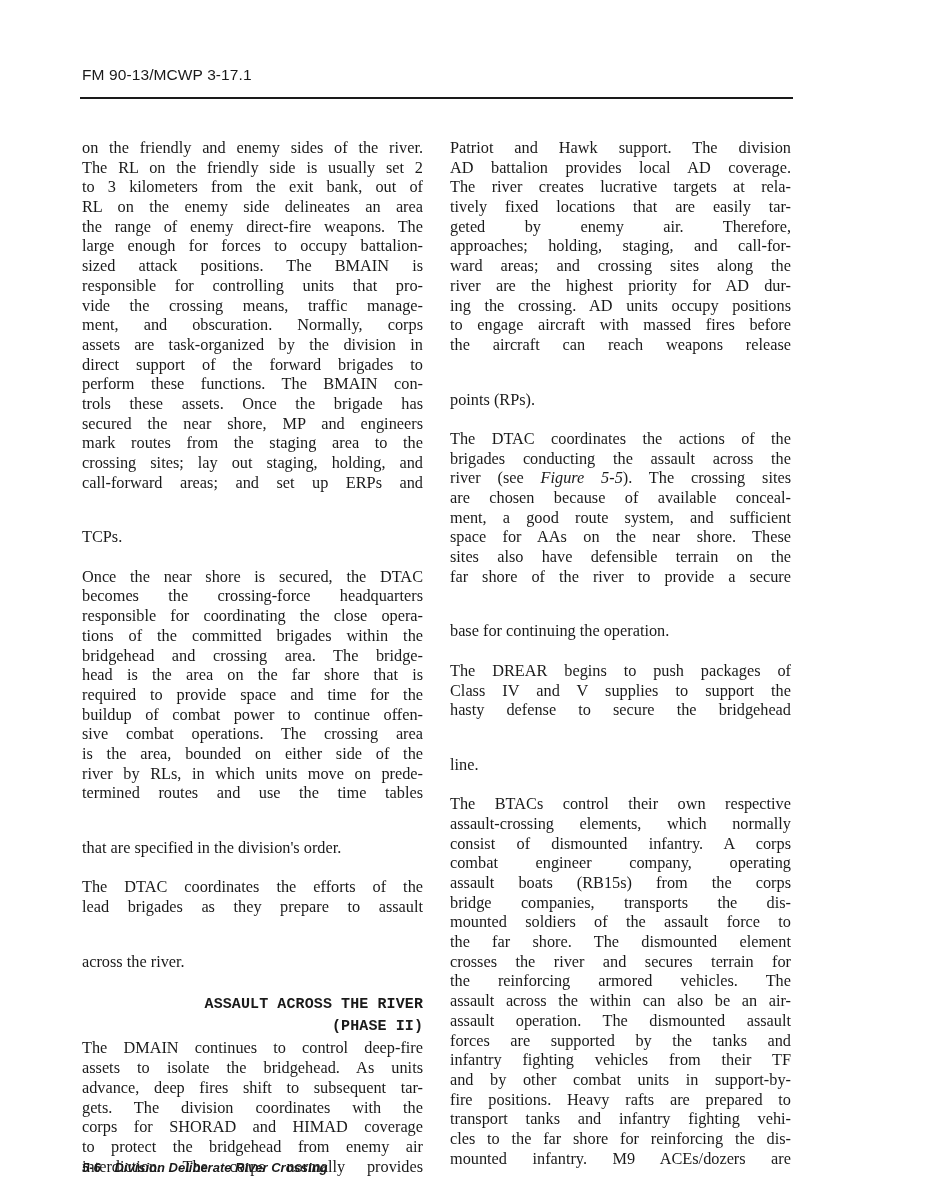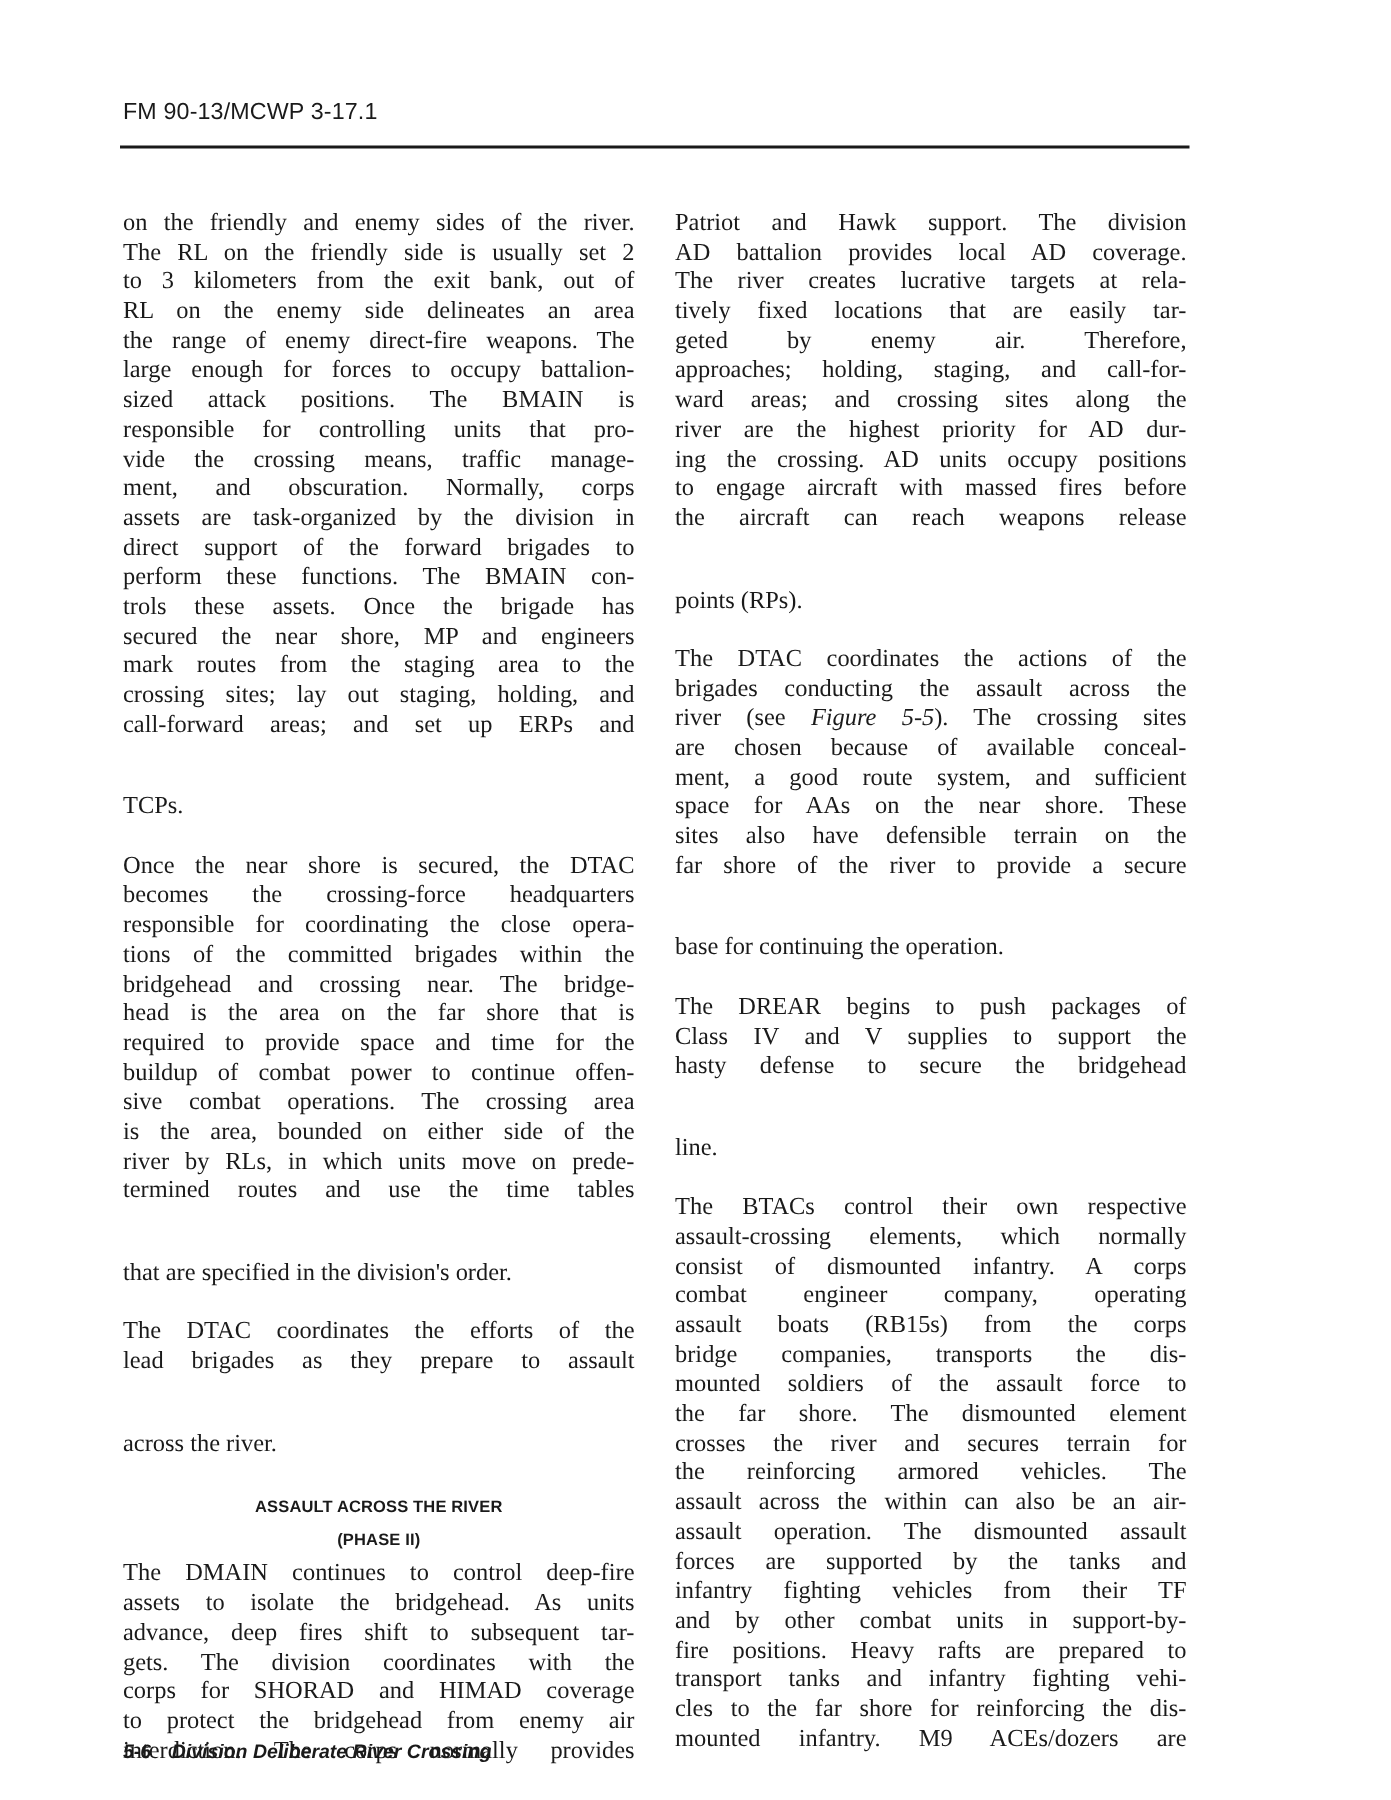--- a/index.html
+++ b/index.html
@@ -18,22 +18,22 @@
     .col.left { left: 82px; }
     .col.right { left: 450px; }
     .para { margin: 0; }
     .line {
       display: block; text-align: justify; text-align-last: justify; white-space: nowrap; height: 19.7px;
     }
     .line.last { text-align-last: left; margin-top: 35px; }
     .gap { height: 19.7px; }
     .gap-lg { height: 23px; }
     .heading {
-      font-family: Liberation Sans, sans-serif; font-weight: bold; font-size: 11px;
-      text-align: center; line-height: 22px; letter-spacing: 0.1px;
+      font-family: Liberation Mono, monospace; font-weight: bold; font-size: 15px;
+      text-align: right; line-height: 22px; letter-spacing: 0.1px;
     }
     .italic { font-style: italic; }
     .footer {
       position: absolute; left: 82px; top: 1160px;
       font-family: "Liberation Sans", sans-serif; font-weight: bold; font-style: italic; font-size: 13px;
     }
     .footer .pg { margin-right: 10px; }
   </style>
 </head>
 <body>
@@ -62,21 +62,21 @@
       <span class="line">crossing sites; lay out staging, holding, and</span>
       <span class="line">call-forward areas; and set up ERPs and</span>
       <span class="line last">TCPs.</span>
     </div>
   <div class="gap"></div>
   <div class="para">
       <span class="line">Once the near shore is secured, the DTAC</span>
       <span class="line">becomes the crossing-force headquarters</span>
       <span class="line">responsible for coordinating the close opera-</span>
       <span class="line">tions of the committed brigades within the</span>
-      <span class="line">bridgehead and crossing near. The bridge-</span>
+      <span class="line">bridgehead and crossing area. The bridge-</span>
       <span class="line">head is the area on the far shore that is</span>
       <span class="line">required to provide space and time for the</span>
       <span class="line">buildup of combat power to continue offen-</span>
       <span class="line">sive combat operations. The crossing area</span>
       <span class="line">is the area, bounded on either side of the</span>
       <span class="line">river by RLs, in which units move on prede-</span>
       <span class="line">termined routes and use the time tables</span>
       <span class="line last">that are specified in the division's order.</span>
     </div>
   <div class="gap"></div>

